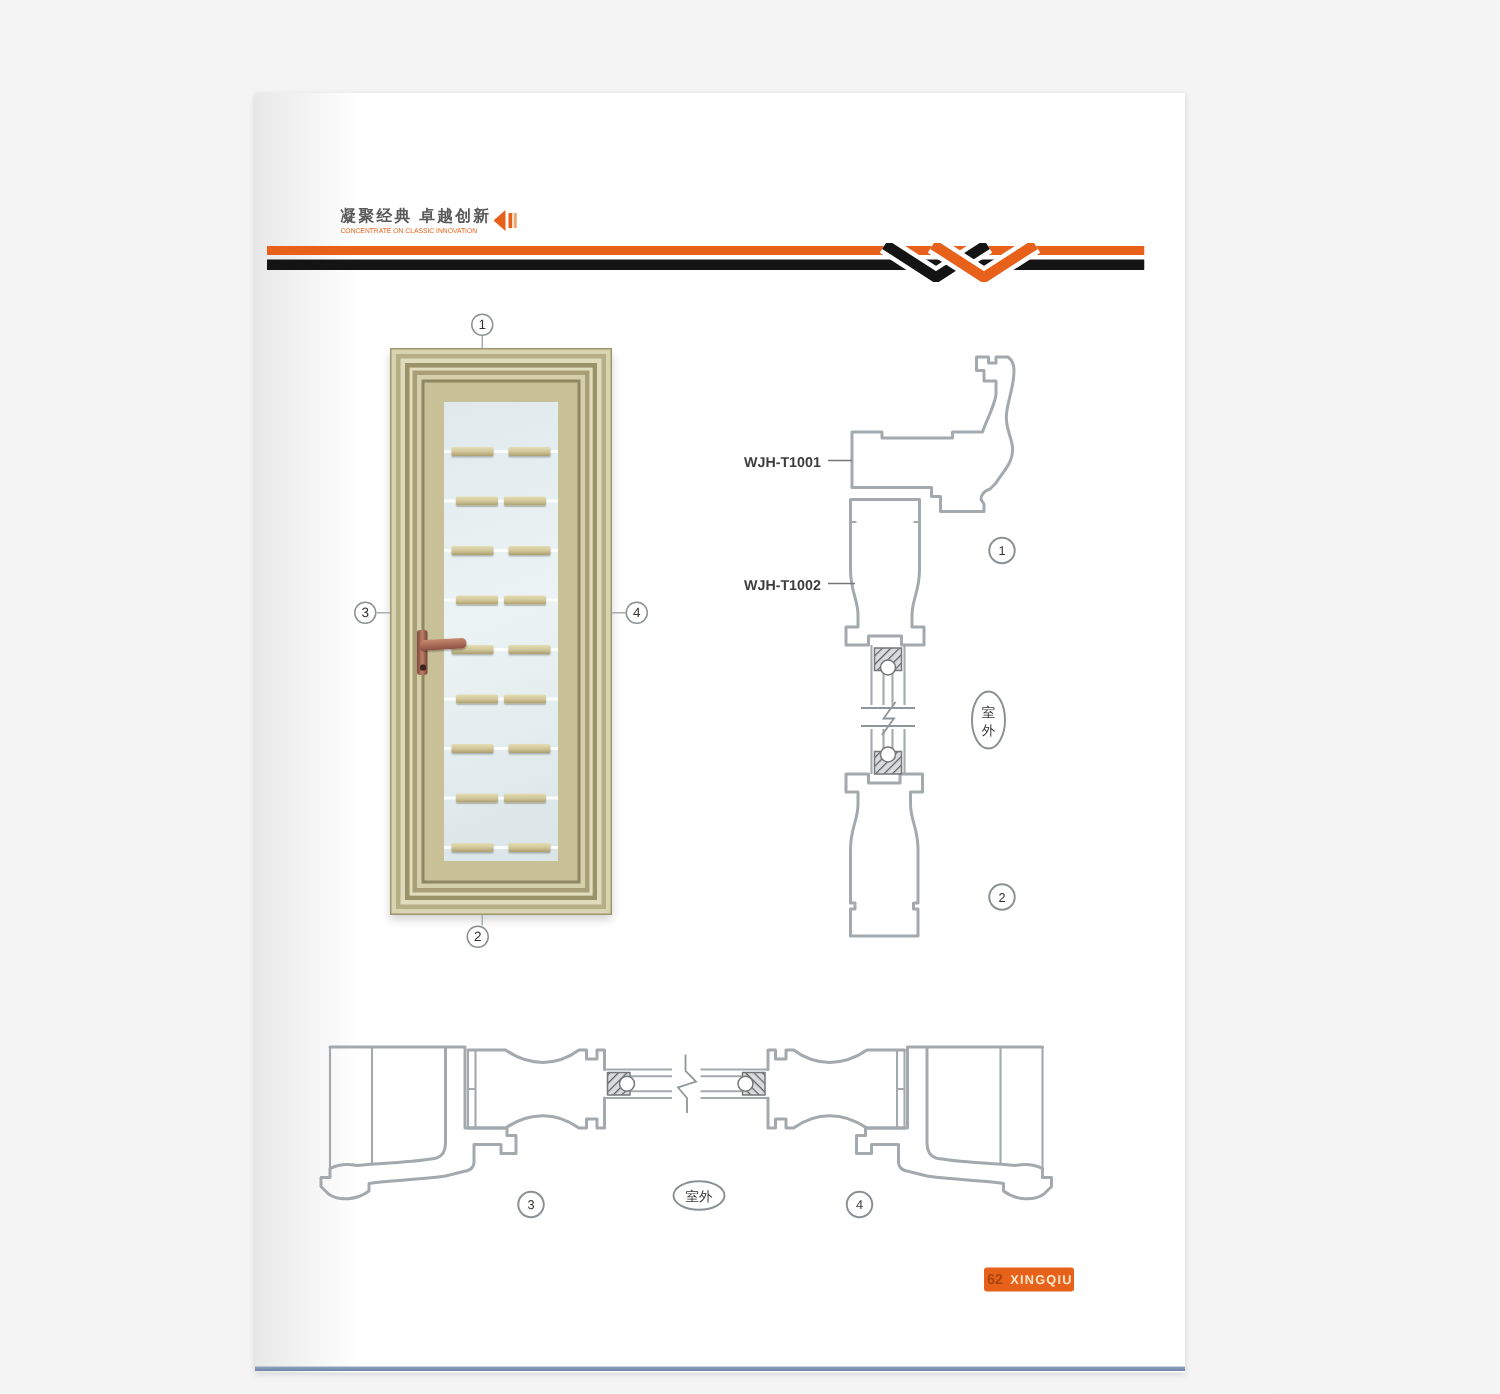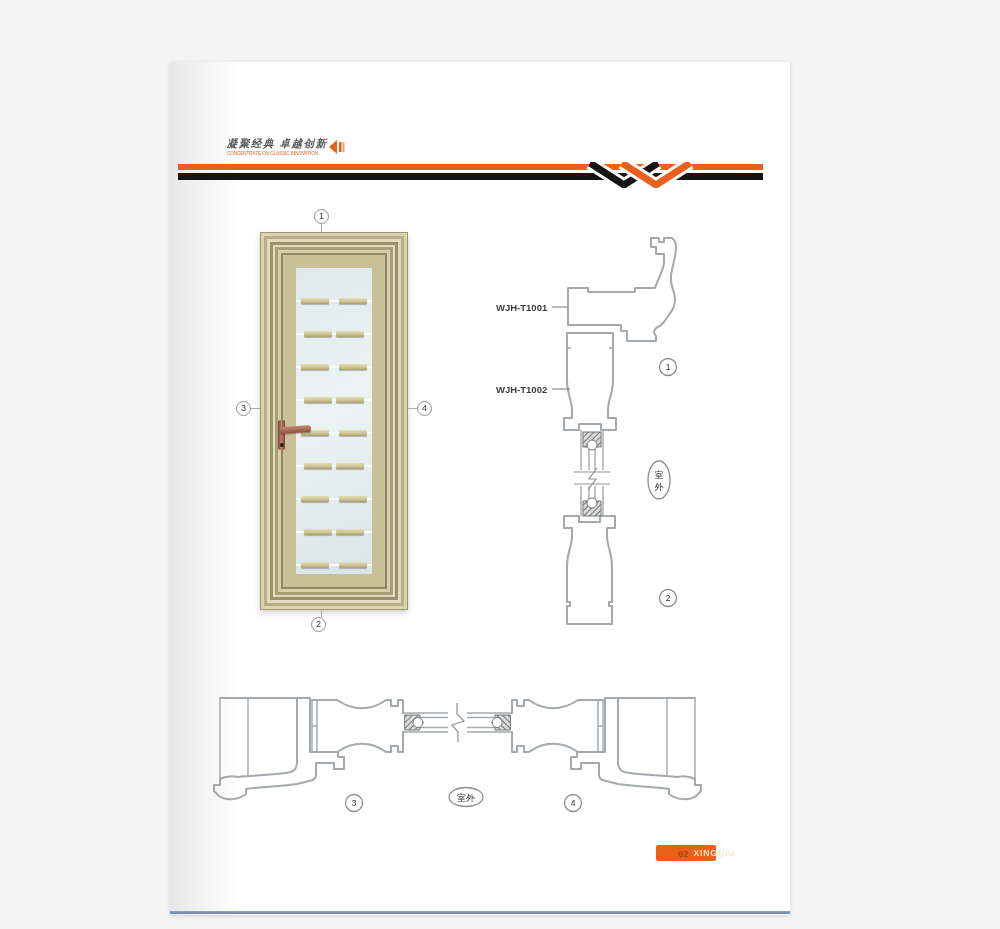--- a/index.html
+++ b/index.html
@@ -18,21 +18,21 @@
     position:absolute;left:0;top:0;width:70px;height:100%;
     background:linear-gradient(90deg,rgba(0,0,0,.09),rgba(0,0,0,0));
     pointer-events:none;
   }
   .footer-line{
     position:absolute;left:0;bottom:1px;width:100%;height:3px;
     background:linear-gradient(180deg,#90a4c2,#6e84a5);
   }
   
   .logo{position:absolute;left:57px;top:75px;width:130px;height:26px;}
-  .logo-cn{font-size:10.5px;font-weight:bold;color:#595959;letter-spacing:1.5px;white-space:nowrap;font-style:italic;}
+  .logo-cn{font-size:10.5px;font-weight:bold;color:#595959;letter-spacing:1.5px;white-space:nowrap;}
   .logo-en{font-size:9px;color:#e8611a;white-space:nowrap;transform:scale(.5);transform-origin:0 0;margin-top:0px;}
   .logo-icon{position:absolute;left:102px;top:3px;}
   .page-title{
     position:absolute;left:180px;top:79px;width:250px;height:20px;line-height:20px;
     text-align:center;font-size:15px;font-weight:bold;color:#2b2b2b;letter-spacing:.5px;white-space:nowrap;
   }
   .band{position:absolute;left:8px;top:100px;}
   
   .door{
     position:absolute;left:90px;top:170px;width:148px;height:378px;
@@ -86,21 +86,21 @@
   .leader{position:absolute;background:#a7adb1;}
   
   .vsec{position:absolute;left:318px;top:170px;}
   .hsec{position:absolute;left:35px;top:628px;}
   svg text.lbl{font-family:"Liberation Sans",sans-serif;font-size:9.5px;font-weight:600;fill:#3c3c3c;}
   svg text.num{font-family:"Liberation Sans",sans-serif;font-size:8.5px;fill:#333;text-anchor:middle;}
   svg text.cjk{font-family:"Liberation Sans",sans-serif;font-size:9px;fill:#333;text-anchor:middle;}
   
   .badge{
     position:absolute;left:486px;top:783px;width:60px;height:16px;border-radius:2px;
-    background:#e8611a;display:flex;align-items:center;gap:5px;padding-left:22px;box-sizing:border-box;
+    background:#e8611a;display:flex;align-items:center;gap:5px;padding-left:2px;box-sizing:border-box;
   }
   .badge .num62{font-size:9.5px;font-weight:bold;color:#a84512;}
   .badge .brand{font-size:8.5px;font-weight:bold;color:#f9e7c8;letter-spacing:.8px;}
 </style>
 </head>
 <body>
 
 <div class="stage">
   <div class="paper">
     <div class="paper-shadow-left"></div>

